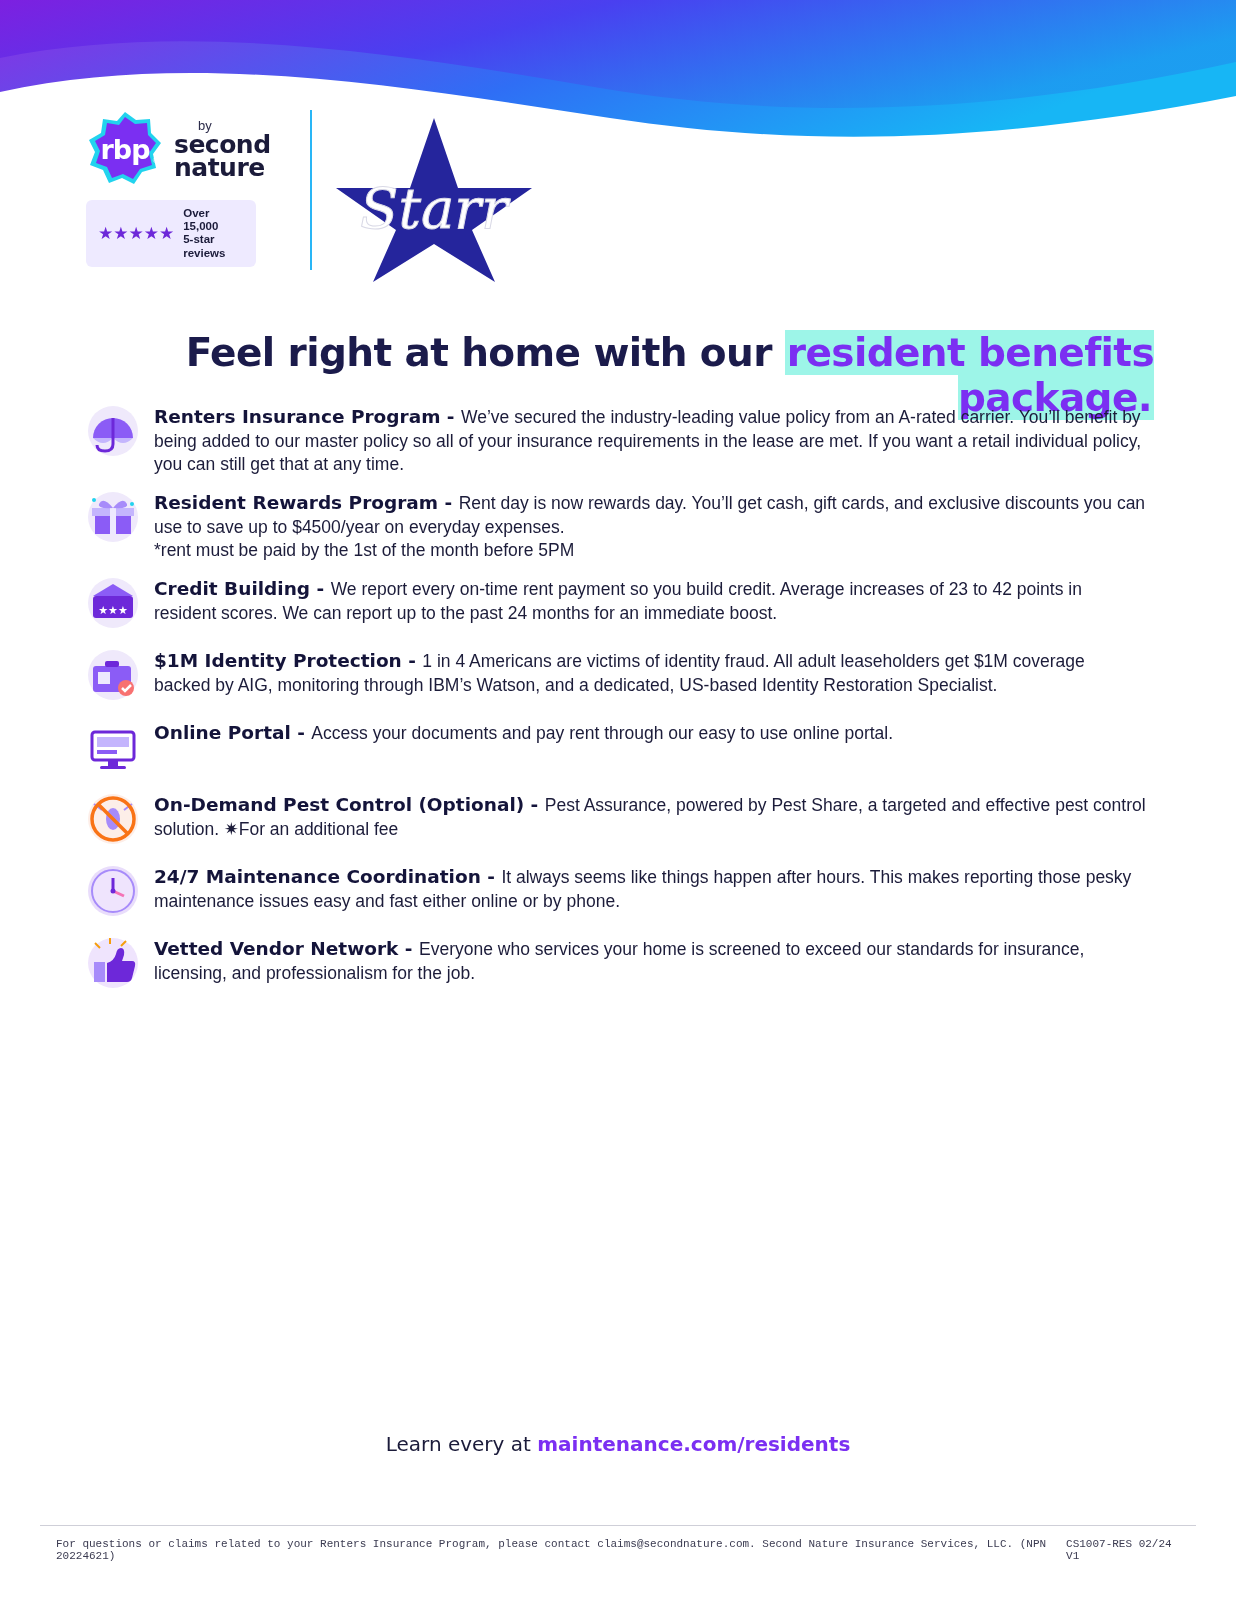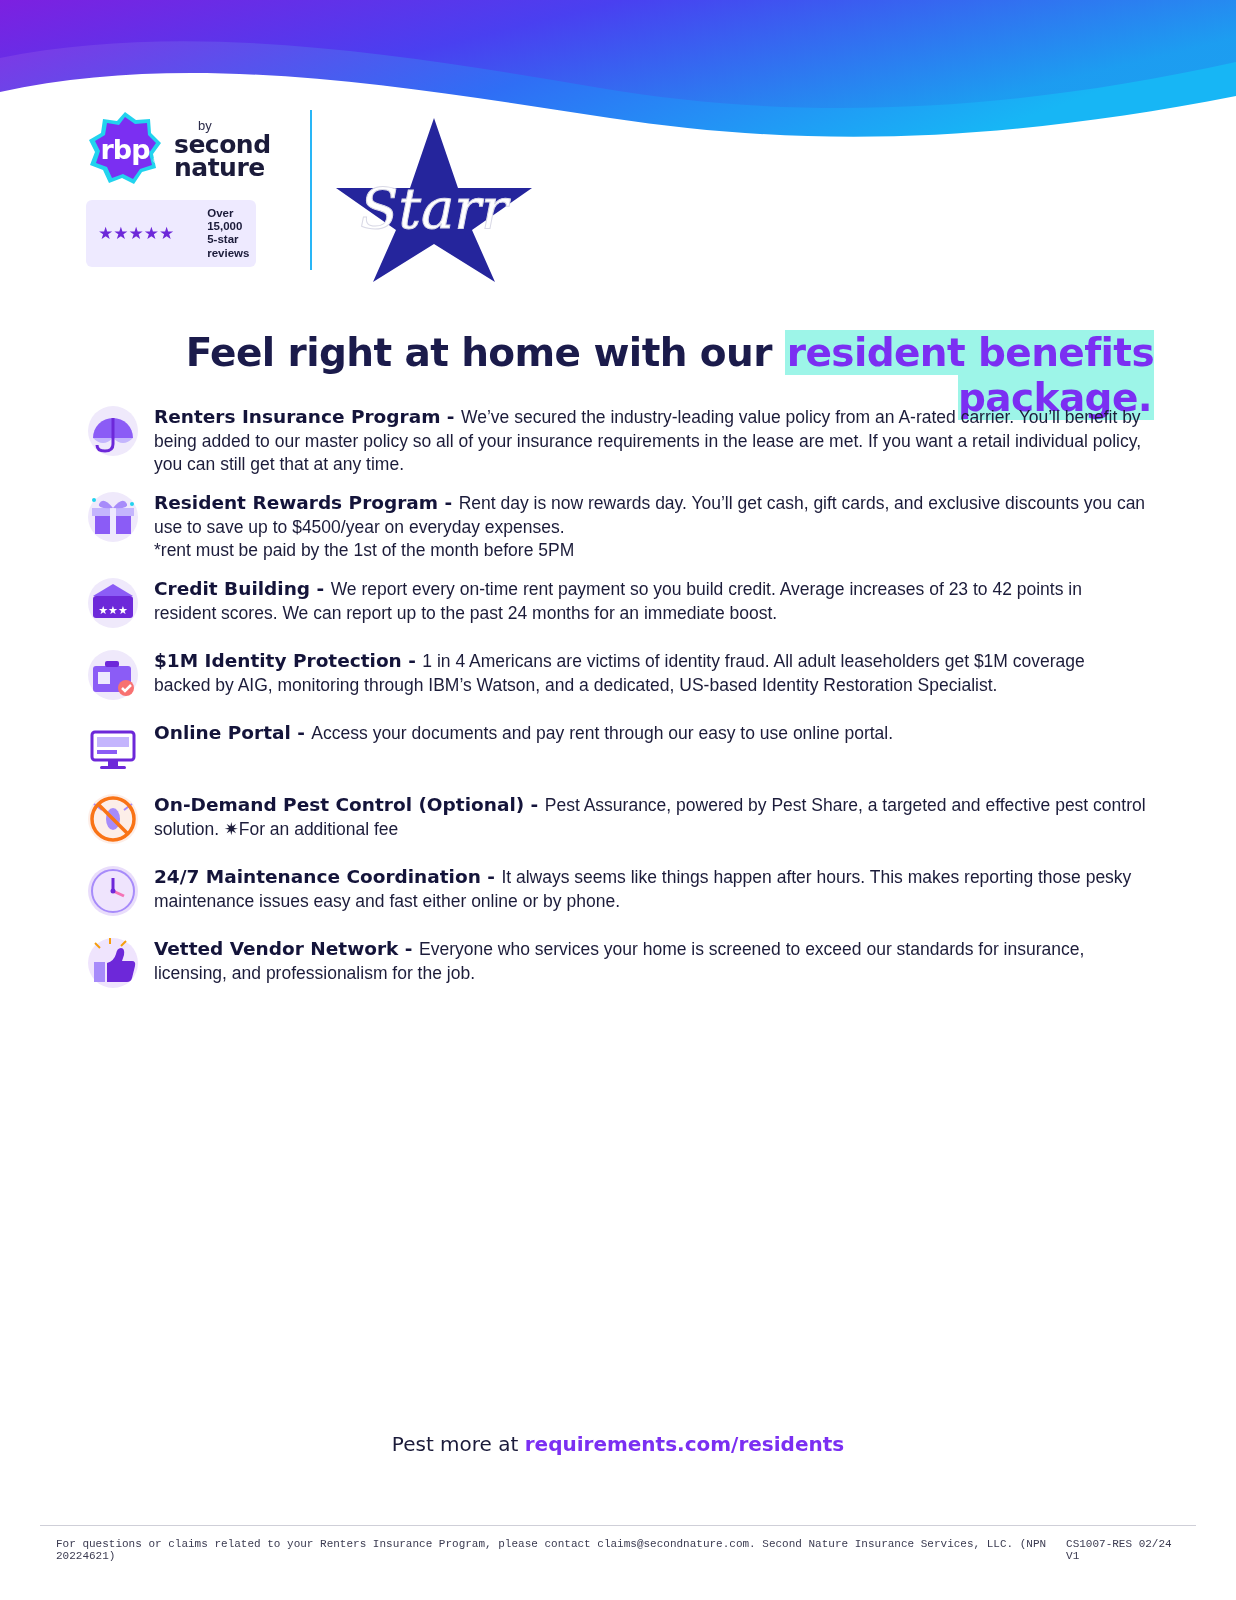--- a/index.html
+++ b/index.html
@@ -105,21 +105,20 @@
     color: #6d28d9;
     font-size: 17px;
     letter-spacing: 0px;
     line-height: 1;
   }
   .reviews-text {
     font-size: 11.5px;
     color: #1b1b3a;
     line-height: 1.15;
     font-weight: 600;
-    margin-left: 24px;
   }
 
   .divider-line {
     width: 2px;
     height: 160px;
     background: #29b6f6;
     margin: 0 22px 0 24px;
   }
 
   .starr-logo {
@@ -414,21 +413,21 @@
       </svg>
     </div>
     <div class="copy">
       <b>Vetted Vendor Network - </b><span>Everyone who services your home is screened to exceed our standards for insurance, licensing, and professionalism for the job.</span>
     </div>
   </div>
 
 </div>
 
 <div class="learn-more">
-  <span>Pest more at </span><b>requirements.com/residents</b>
+  <span>Learn every at </span><b>maintenance.com/residents</b>
 </div>
 
 <div class="footline"></div>
 
 <div class="footer-row">
   <span>For questions or claims related to your Renters Insurance Program, please contact claims@secondnature.com. Second Nature Insurance Services, LLC. (NPN 20224621)</span>
   <span>CS1007-RES 02/24 V1</span>
 </div>
 
 </body></html>

